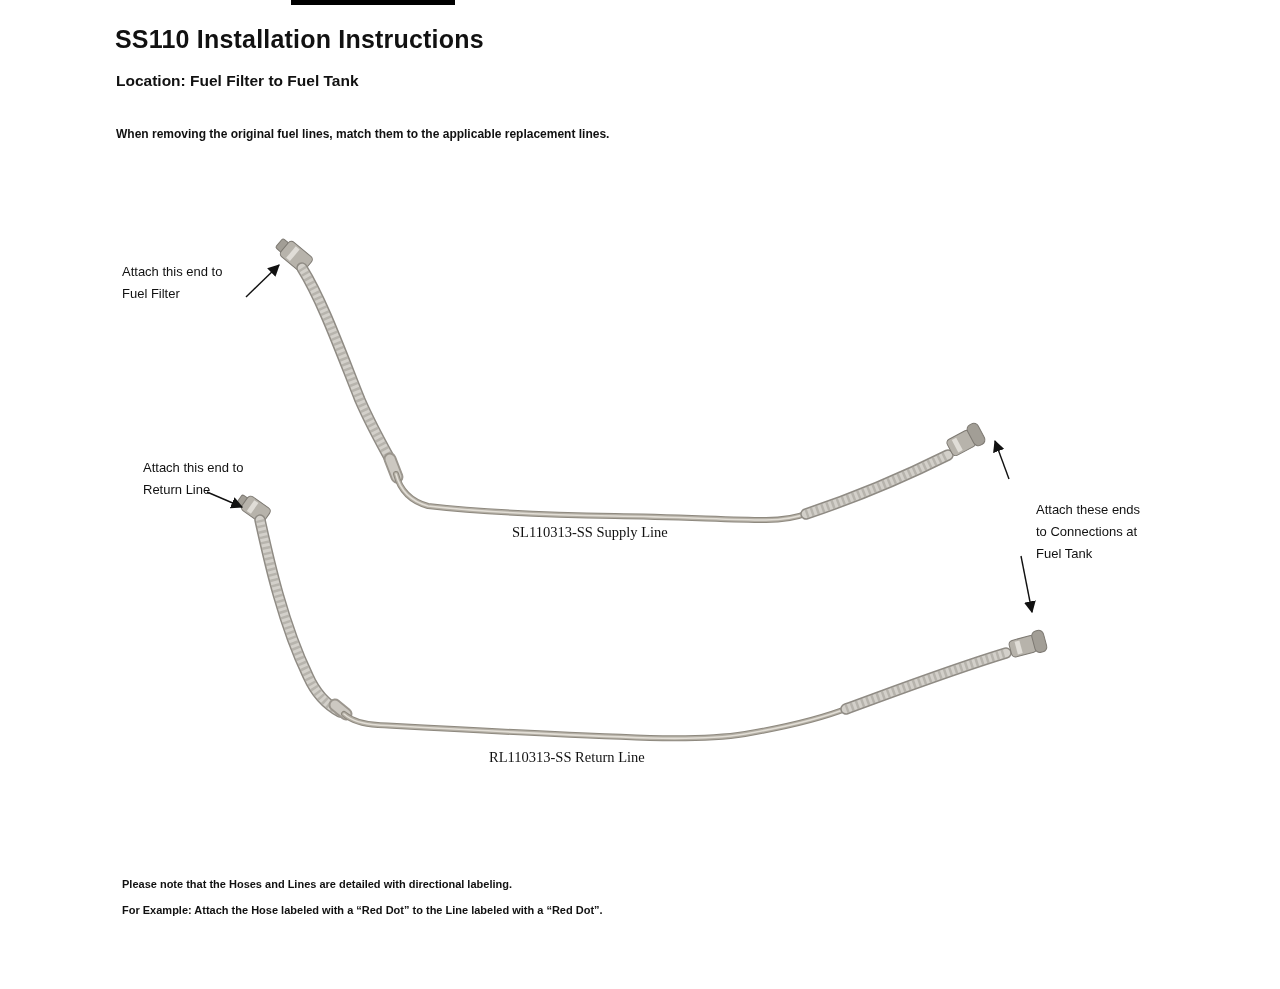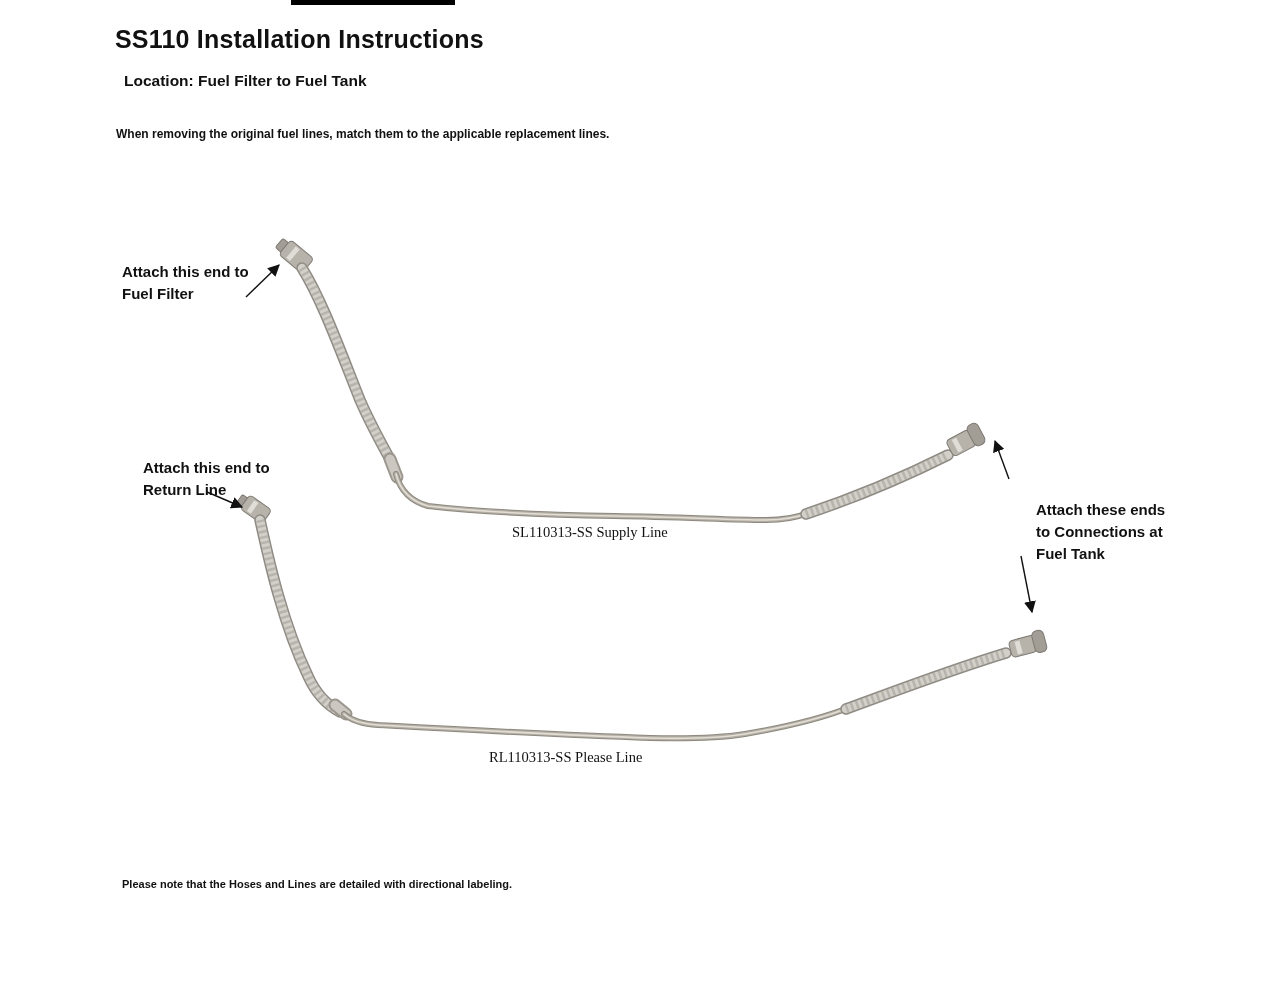--- a/index.html
+++ b/index.html
@@ -17,32 +17,31 @@
   .top-artifact {
     left: 291px; top: 0; width: 164px; height: 5px;
     background: #000000;
   }
   .page-title {
     left: 115px; top: 25px;
     font-size: 25px; font-weight: bold; letter-spacing: 0.2px;
     margin: 0;
   }
   .location-line {
-    left: 124px; top: 72px;
+    left: 116px; top: 72px;
     font-size: 15.5px; font-weight: bold;
   }
   .intro-line {
     left: 116px; top: 127px;
     font-size: 12px; font-weight: bold;
   }
   .callout {
-    font-size: 15px;
+    font-size: 13px;
     line-height: 22px;
     white-space: pre-line;
-    font-weight: bold;
   }
   .co-fuel-filter { left: 122px; top: 261px; }
   .co-return-line { left: 143px; top: 457px; }
   .co-fuel-tank   { left: 1036px; top: 487px; margin-top: 12px; }
   .line-label { font-size: 14.5px; font-family: Liberation Serif, serif; }
   .lbl-supply { left: 512px; top: 524px; }
   .lbl-return { left: 489px; top: 749px; }
   .note {
     left: 122px;
     font-size: 11px; font-weight: bold;
@@ -169,17 +168,18 @@
 
   <div class="abs callout co-fuel-filter">Attach this end to
 Fuel Filter</div>
   <div class="abs callout co-return-line">Attach this end to
 Return Line</div>
   <div class="abs callout co-fuel-tank">Attach these ends
 to Connections at
 Fuel Tank</div>
 
   <div class="abs line-label lbl-supply">SL110313-SS Supply Line</div>
-  <div class="abs line-label lbl-return">RL110313-SS Please Line</div>
+  <div class="abs line-label lbl-return">RL110313-SS Return Line</div>
 
   <div class="abs note note-1">Please note that the Hoses and Lines are detailed with directional labeling.</div>
+  <div class="abs note note-2">For Example: Attach the Hose labeled with a “Red Dot” to the Line labeled with a “Red Dot”.</div>
 
 </div>
 
 </body></html>

